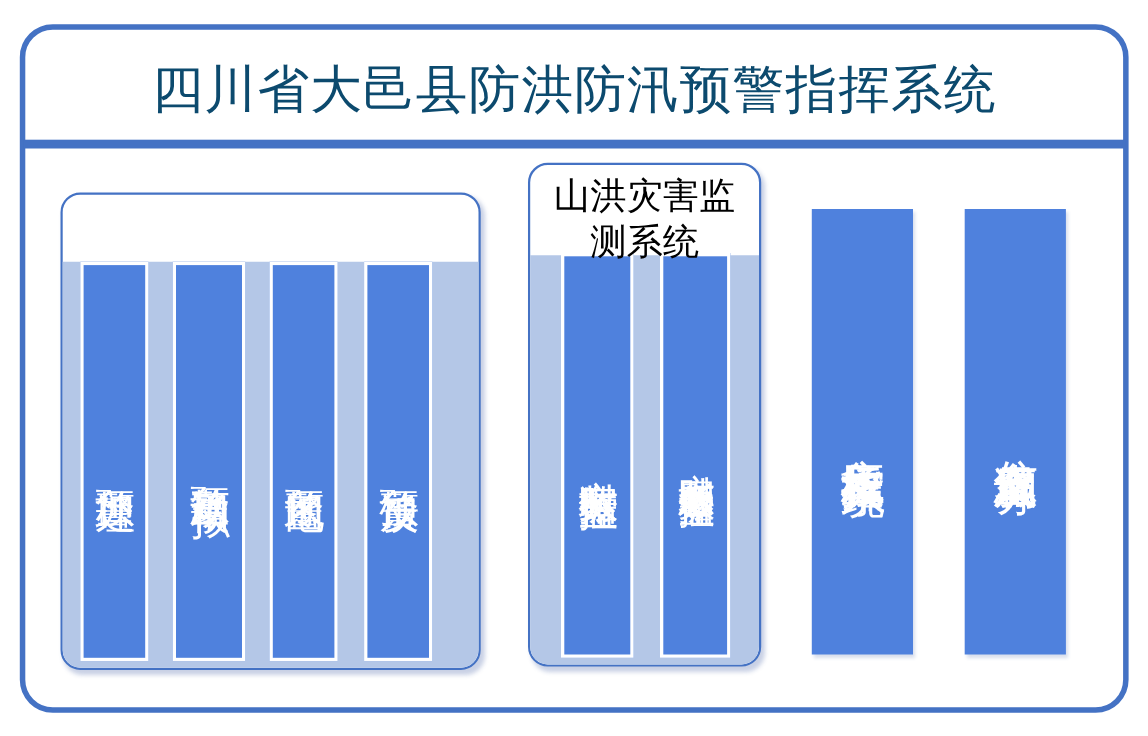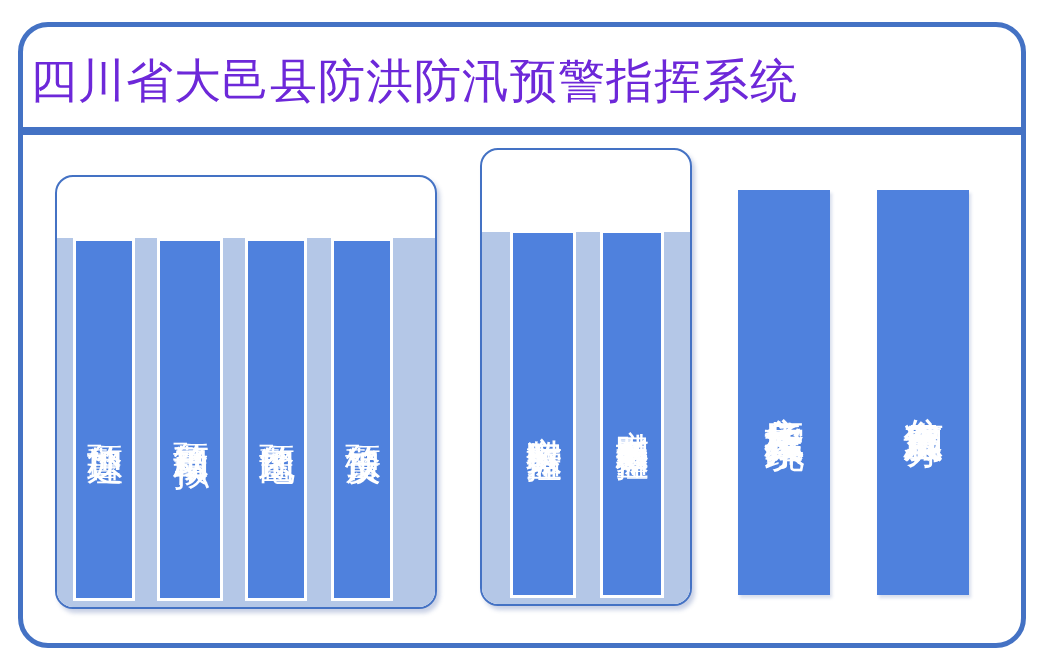--- a/index.html
+++ b/index.html
@@ -35,24 +35,25 @@
   }
 
   
   .system-title {
     position: absolute;
     left: 30px;
     top: 40px;
     width: 984px;
     height: 82px;
     line-height: 82px;
+    text-align: center;
     font-family: "Liberation Sans", "DejaVu Sans", sans-serif;
     font-size: 47px;
     letter-spacing: 1px;
-    color: #6d28d9;
+    color: #0c4a6e;
     white-space: nowrap;
   }
 
   .title-rule {
     position: absolute;
     left: 21px;
     top: 127px;
     width: 1002px;
     height: 8px;
     background: #4472C4;
@@ -141,20 +142,21 @@
   <div class="panel" style="left:245px; top:238px; width:62px; height:363px;">
     <span class="panel-label" style="font-size:36px;">预警地图</span>
   </div>
 
   <div class="panel" style="left:331px; top:238px; width:62px; height:363px;">
     <span class="panel-label" style="font-size:36px;">预警反馈</span>
   </div>
 
   <div class="group-box" style="left:480px; top:148px; width:212px; height:458px;">
     <div class="group-body" style="top:82px;"></div>
+    <div class="group-title" style="top:8px; font-size:33px; line-height:42px; padding:0 8px;">山洪灾害监测系统</div>
   </div>
 
   <div class="panel" style="left:510px; top:230px; width:66px; height:368px;">
     <span class="panel-label" style="font-size:36px;">实时数据监控</span>
   </div>
 
   <div class="panel" style="left:600px; top:230px; width:64px; height:368px;">
     <span class="panel-label" style="font-size:33px;">实时动态影像数据监控</span>
   </div>
 

